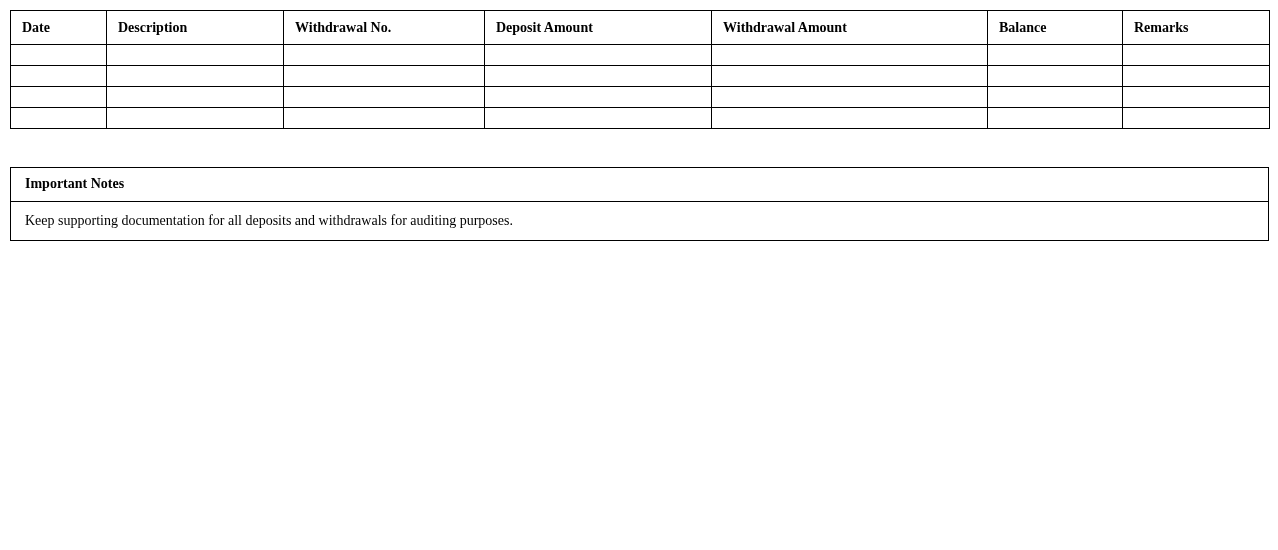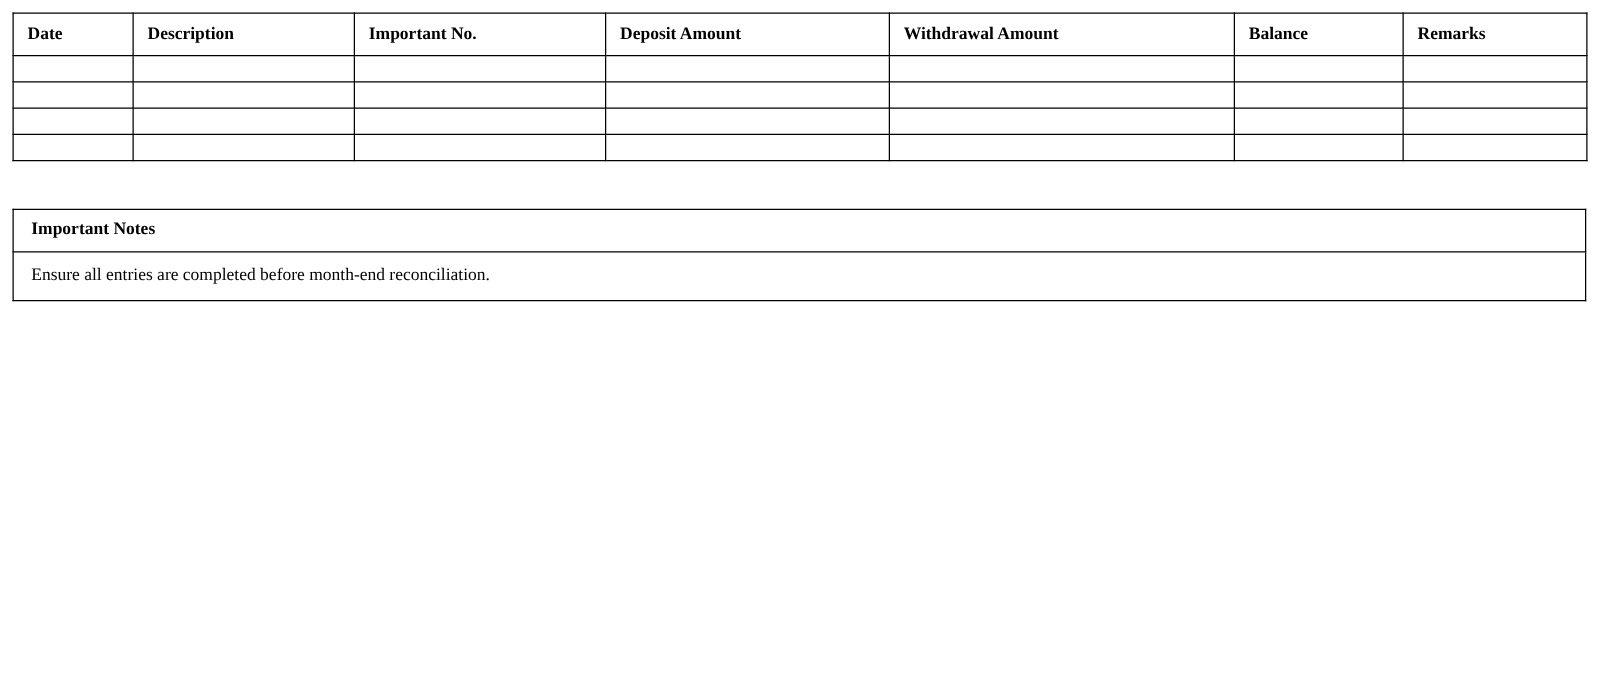--- a/index.html
+++ b/index.html
@@ -119,21 +119,21 @@
           <col style="width: 201px;">
           <col style="width: 227px;">
           <col style="width: 276px;">
           <col style="width: 135px;">
           <col style="width: 147px;">
         </colgroup>
       <thead>
         <tr>
             <th>Date</th>
             <th>Description</th>
-            <th>Important No.</th>
+            <th>Withdrawal No.</th>
             <th>Deposit Amount</th>
             <th>Withdrawal Amount</th>
             <th>Balance</th>
             <th>Remarks</th>
           </tr>
       </thead>
       <tbody>
           <tr>
             <td class="entry-cell"></td>
             <td class="entry-cell"></td>
@@ -176,19 +176,19 @@
 
   <div class="notes-wrap">
     <table class="notes">
       <thead>
         <tr>
           <th class="notes-heading">Important Notes</th>
         </tr>
       </thead>
       <tbody>
           <tr>
-            <td class="note-cell">Ensure all entries are completed before month-end reconciliation.</td>
+            <td class="note-cell">Keep supporting documentation for all deposits and withdrawals for auditing purposes.</td>
           </tr>
         </tbody>
     </table>
   </div>
 
 </div>
 
 </body></html>

